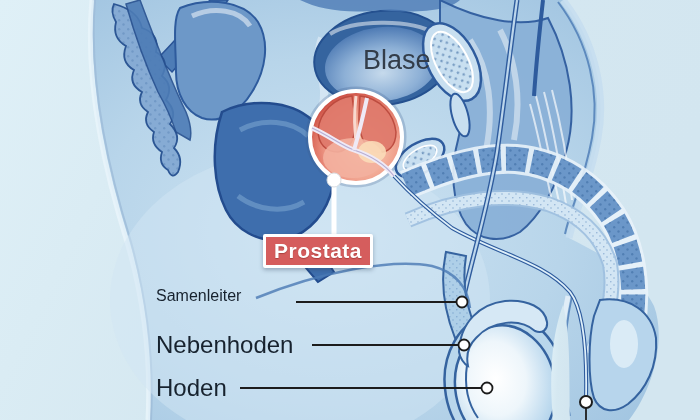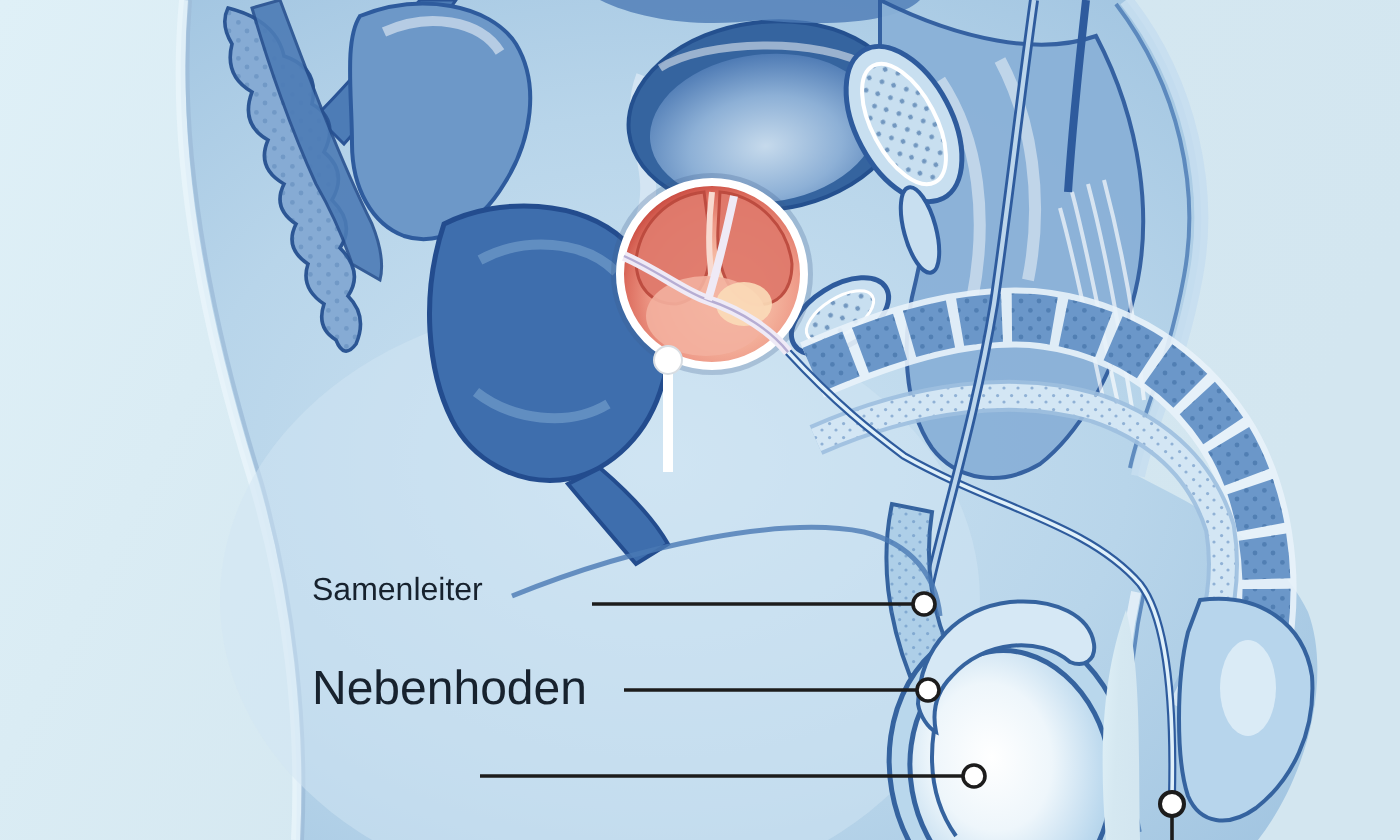--- a/index.html
+++ b/index.html
@@ -188,16 +188,21 @@
     <line x1="312" y1="345" x2="458" y2="345"></line>
     <line x1="240" y1="388" x2="481" y2="388"></line>
     <line x1="586" y1="408" x2="586" y2="420"></line>
   </g>
   <circle cx="462" cy="302" r="5.5" fill="#ffffff" stroke="#1c1c1c" stroke-width="1.8"></circle>
   <circle cx="464" cy="345" r="5.5" fill="#ffffff" stroke="#1c1c1c" stroke-width="1.8"></circle>
   <circle cx="487" cy="388" r="5.5" fill="#ffffff" stroke="#1c1c1c" stroke-width="1.8"></circle>
   <circle cx="586" cy="402" r="6" fill="#ffffff" stroke="#1c1c1c" stroke-width="2"></circle>
 </svg>
 
+<div class="lbl blase">Blase</div>
+<div class="lbl-box">
+  <span>Prostata</span>
+</div>
 <div class="lbl samenleiter">Samenleiter</div>
 <div class="lbl nebenhoden">Nebenhoden</div>
+<div class="lbl hoden">Hoden</div>
 
 </div>
 
 </body></html>

